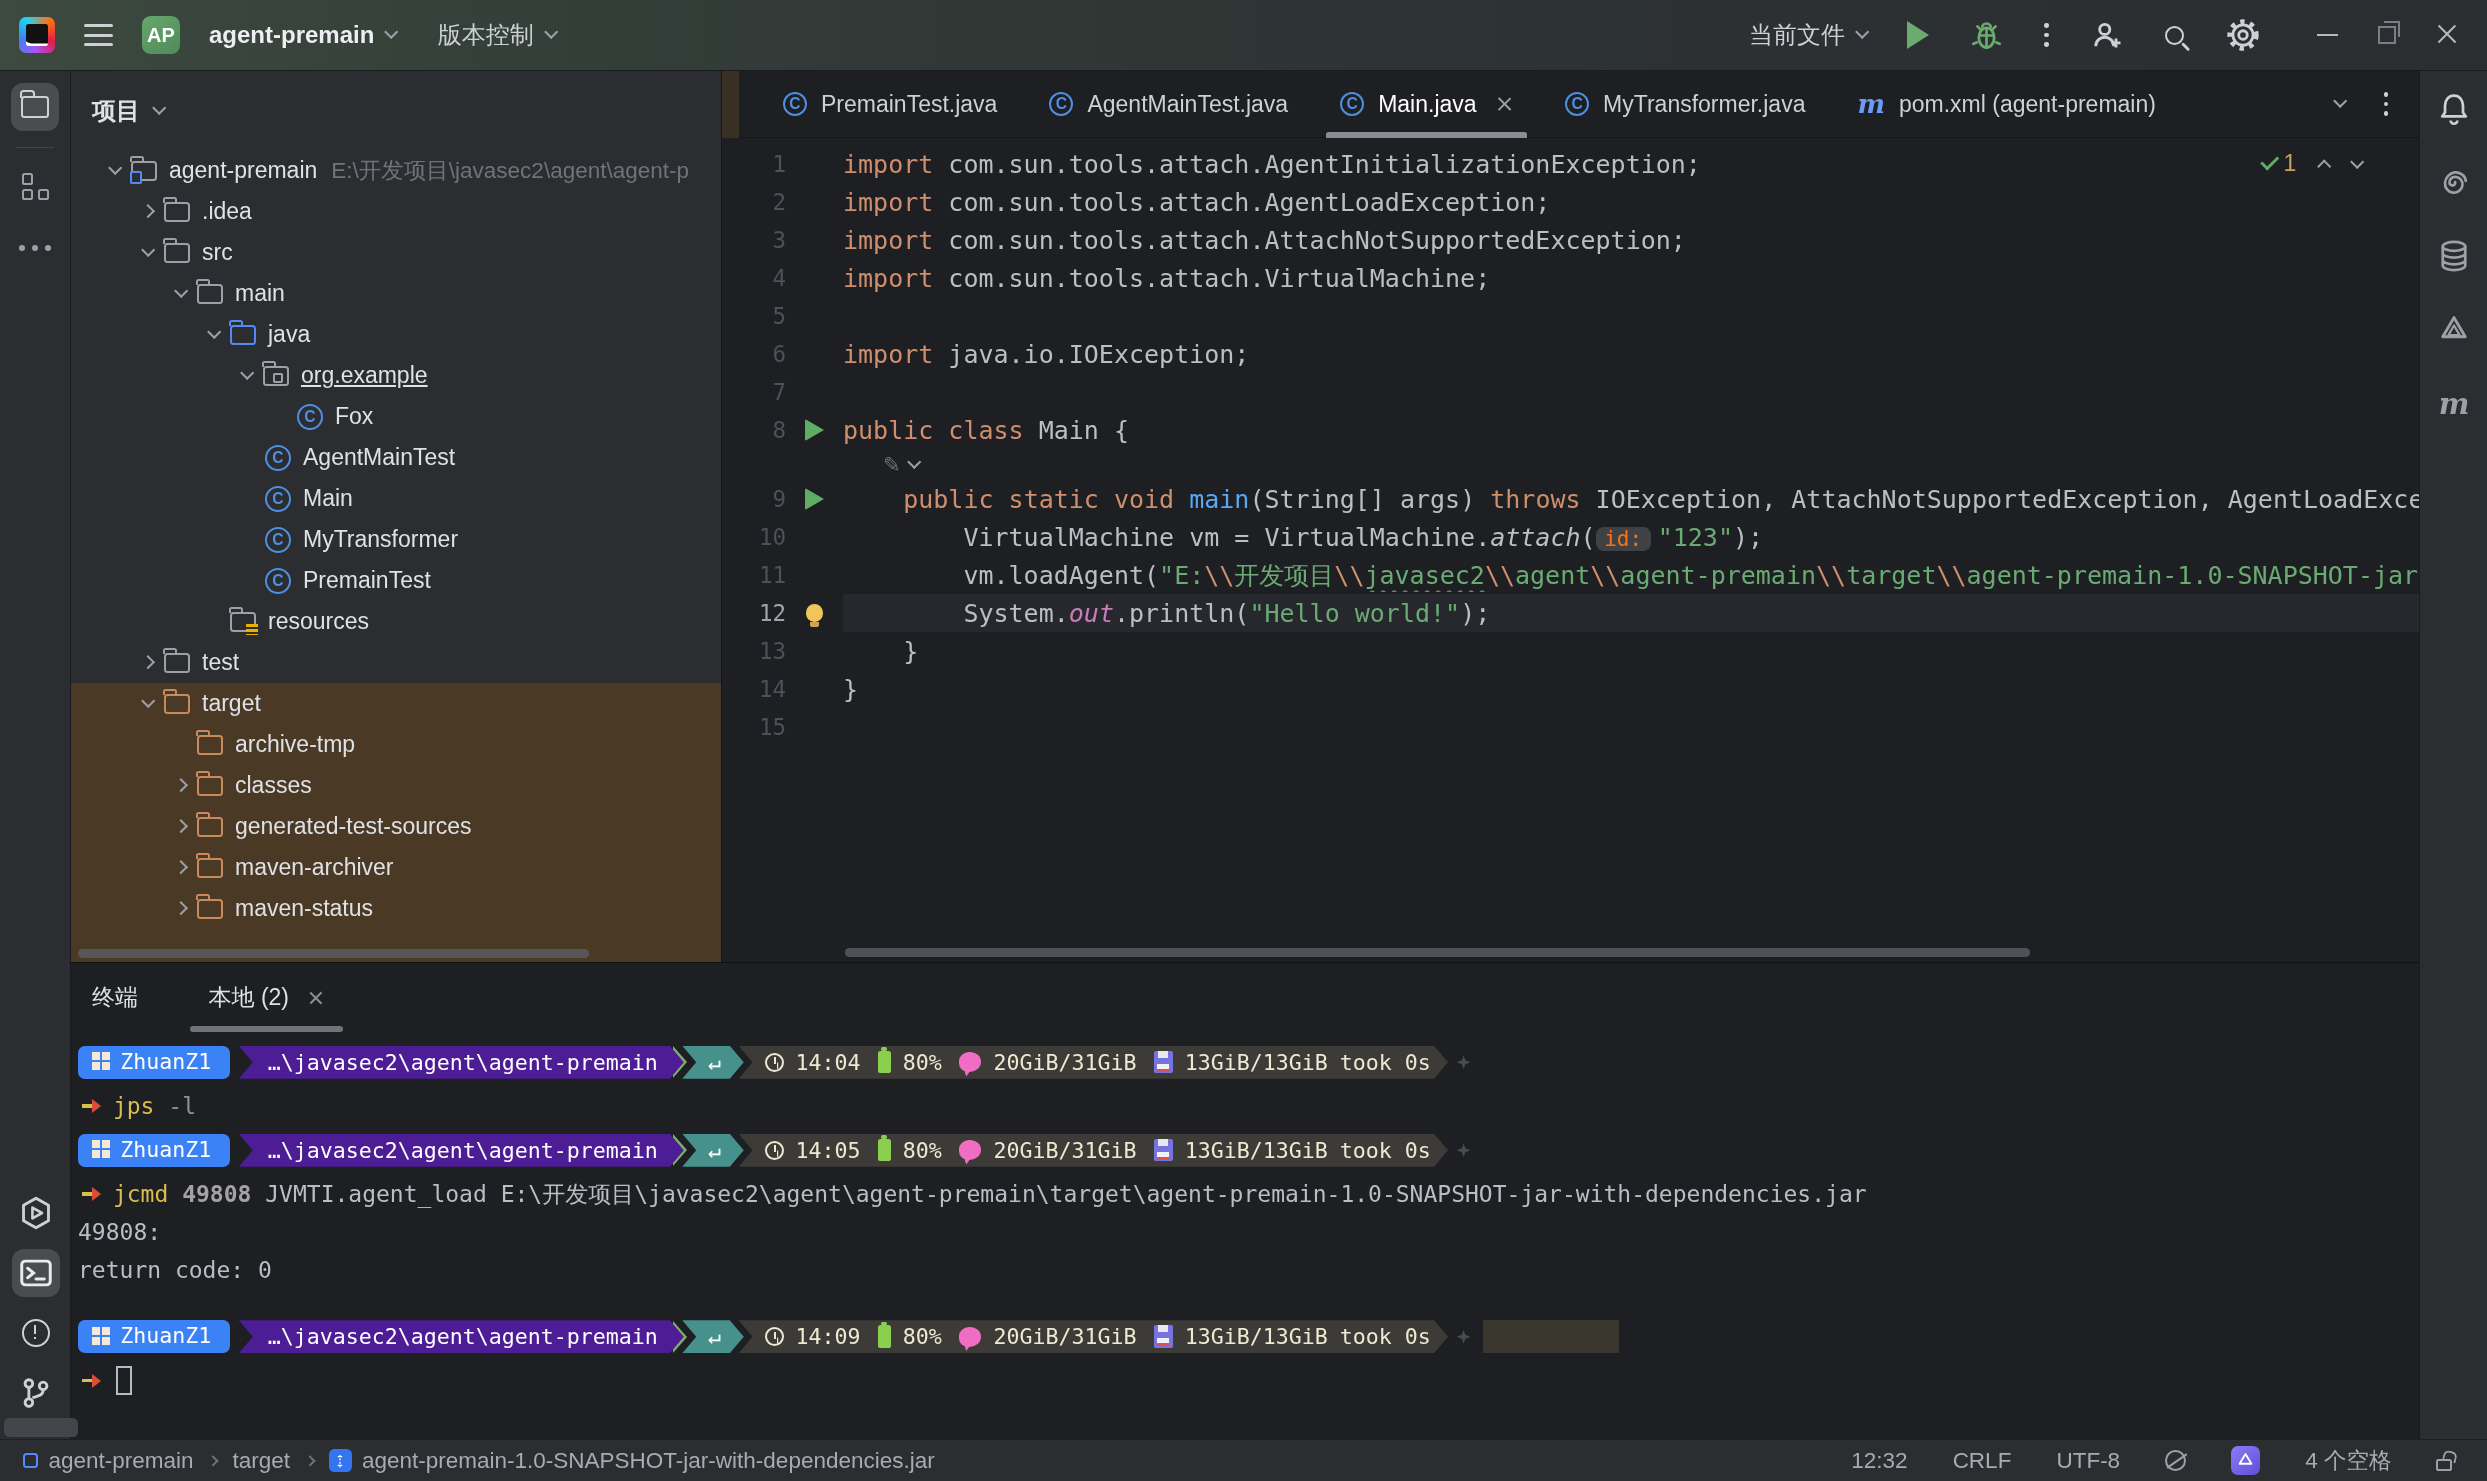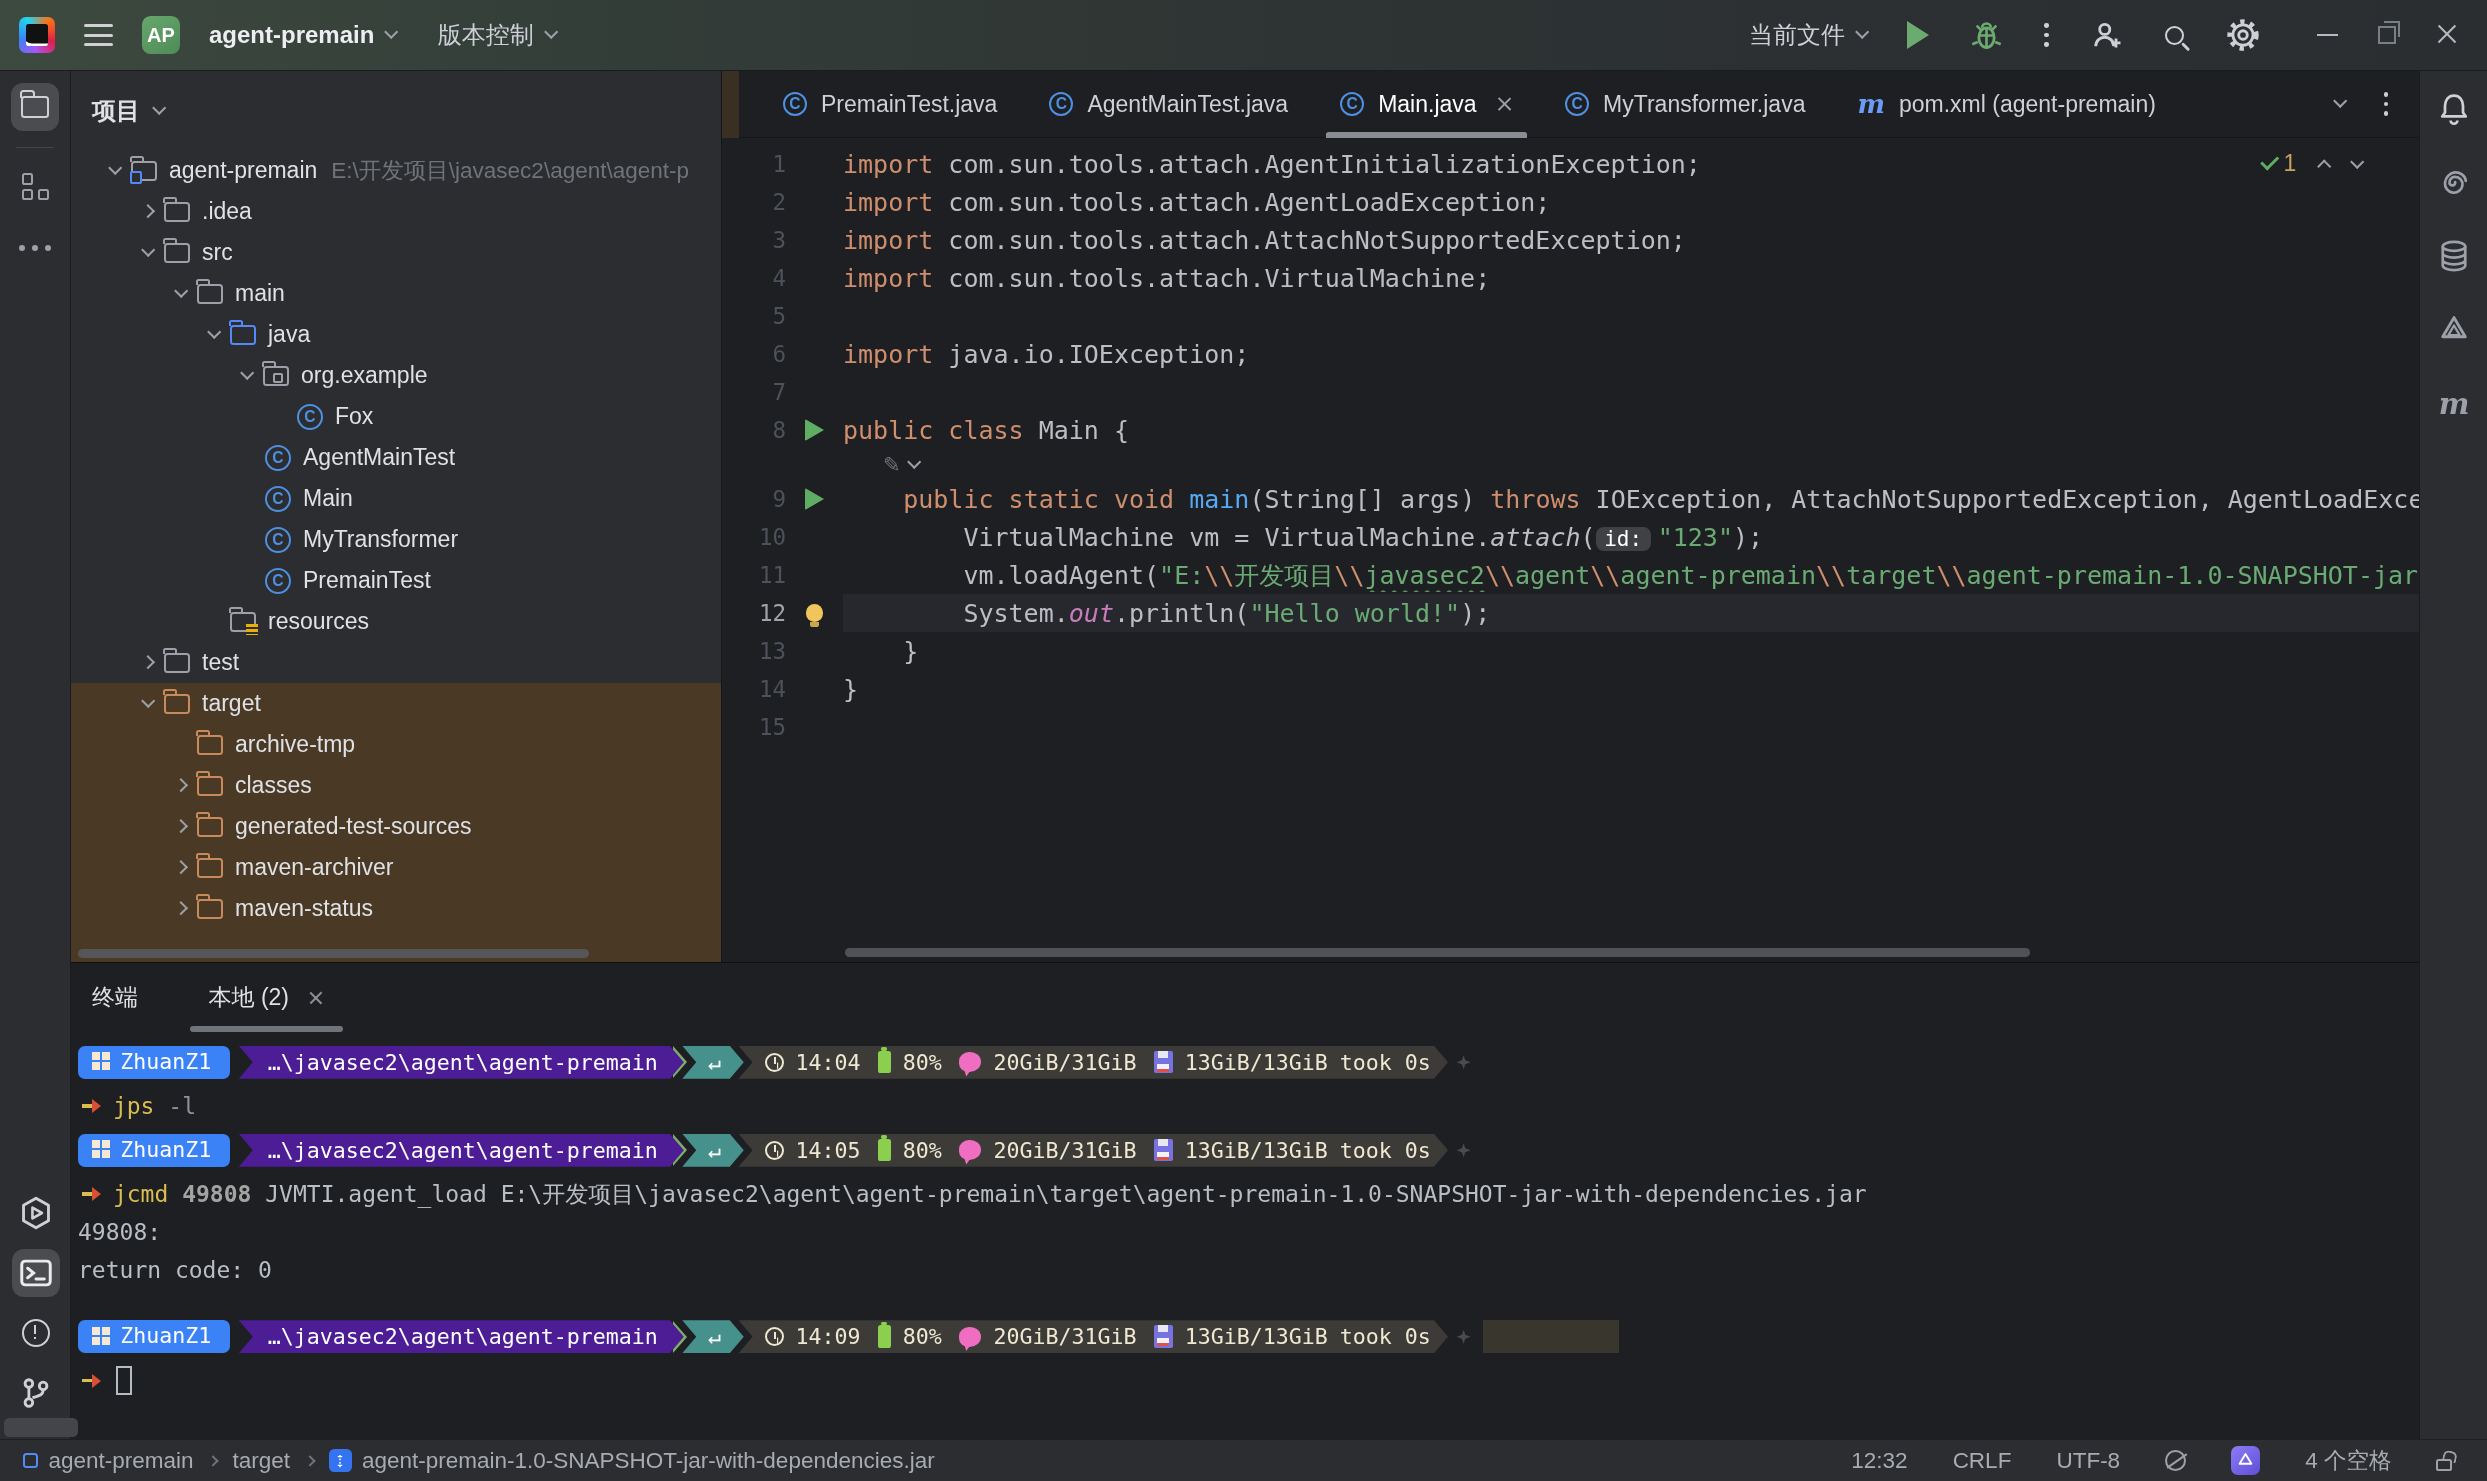--- a/index.html
+++ b/index.html
@@ -107,21 +107,21 @@
   .code-row { height:38px; display:flex; align-items:center; font-family:"DejaVu Sans Mono", monospace;
     font-size:25px; position:relative; }
   .code-row .ln { width:64px; flex:none; text-align:right; color:#4d515a; font-size:22.5px; }
   .code-row .gut { width:57px; flex:none; display:flex; justify-content:center; }
   .code-row .src { flex:1; white-space:pre; overflow:hidden; }
   .code-row.cur .src-bg { position:absolute; left:121px; right:0; top:0; bottom:0; background:#26282e; }
   .code-row .src, .code-row .gut { position:relative; z-index:1; }
   .kw{color:#cf8e6d} .pl{color:#bcbec4} .str{color:#6aab73} .esc{color:#cf8e6d}
   .fn{color:#56a8f5} .fld{color:#c77dbb; font-style:italic} .it{font-style:italic; color:#bcbec4}
   .typo{ text-decoration:underline wavy #5c8f5e 1.7px; text-underline-offset:6px; }
-  .hintpill { background:#3f4145; color:#ffffff; border-radius:7.8px; padding:0px 8.6px; font-size:21px; margin-right:7px; }
+  .hintpill { background:#3f4145; color:#f97316; border-radius:7.8px; padding:0px 8.6px; font-size:21px; margin-right:7px; }
   .run-arrow { width:0; height:0; border-left:19px solid #5fad65; border-top:11.2px solid transparent;
     border-bottom:11.2px solid transparent; border-radius:1.7px; cursor:pointer; }
   .bulb { width:17.3px; height:17.3px; background:#f2c55c; border-radius:50%; position:relative; cursor:pointer; }
   .bulb::after { content:""; position:absolute; left:4.3px; top:17.3px; width:8.6px; height:5.2px; background:#caa64e;
     border-radius:0 0 2.6px 2.6px; }
   .inlay-row { height:31px; display:flex; align-items:center; padding-left:161px; gap:8.6px; color:#6f737a; font-size:21px; }
   #inspect { position:absolute; top:12px; right:57px; display:flex; align-items:center; gap:22.5px; z-index:5; }
   .check { width:17.3px; height:9.5px; border-left:3px solid #5fad65; border-bottom:3px solid #5fad65;
     transform:rotate(-45deg); margin-top:-5.2px; }
   .insp-count { color:#c8a35f; font-size:23px; }
@@ -340,21 +340,21 @@
       </div>
       <div class="tree-row" style="padding-left: 128px;">
         <span class="chevslot">
           <span class="chev"></span>
         </span>
         <span class="tree-ico">
           <span class="fold blue"></span>
         </span>
         <span>java</span>
       </div>
-      <div class="tree-row" style="padding-left: 161px;">
+      <div class="tree-row" style="padding-left: 161px; text-decoration: underline;">
         <span class="chevslot">
           <span class="chev"></span>
         </span>
         <span class="tree-ico">
           <span class="fold pkg"></span>
         </span>
         <span>org.example</span>
       </div>
       <div class="tree-row" style="padding-left: 226px;">
         <span class="tree-ico">

